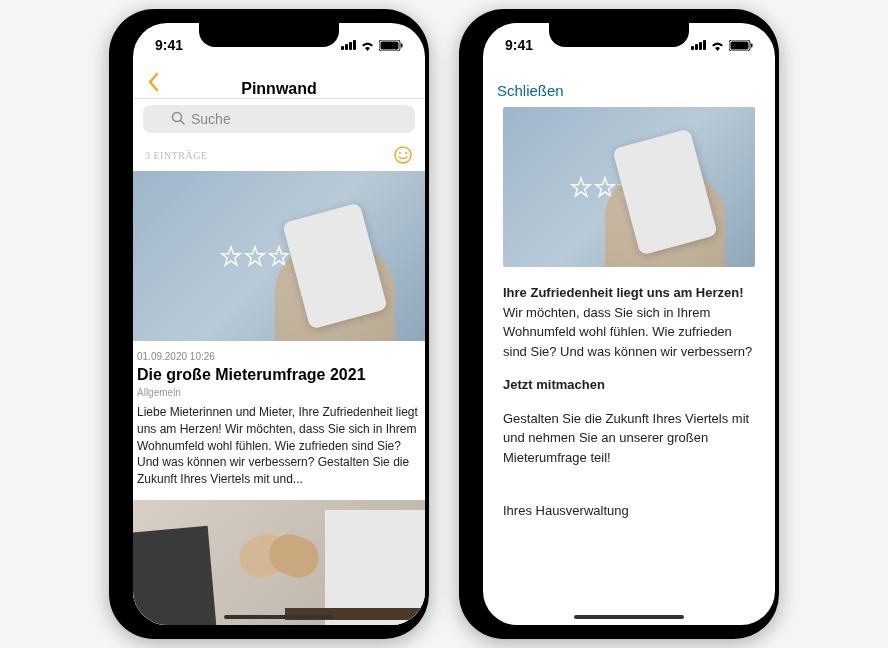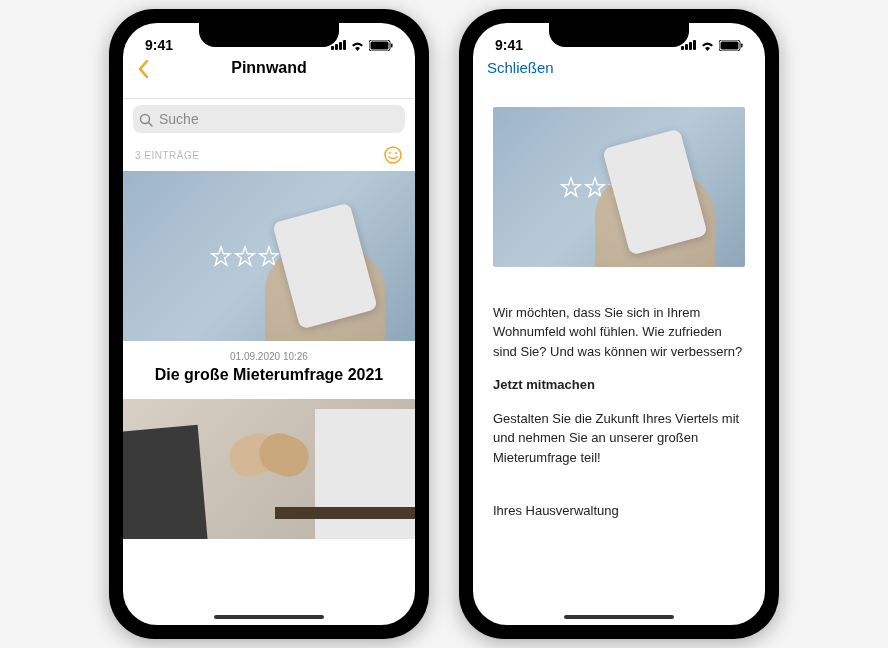--- a/index.html
+++ b/index.html
@@ -34,41 +34,42 @@
       border-radius: 0 0 16px 16px;
       z-index: 10;
     }
     .screen {
       width: 100%;
       height: 100%;
       background: #fff;
       border-radius: 34px;
       overflow: hidden;
       position: relative;
+      margin-left: 10px;
     }
     .status-bar {
       height: 36px;
       display: flex;
       justify-content: space-between;
       align-items: center;
       padding: 8px 22px 0;
       font-size: 14px;
       font-weight: 600;
     }
     .status-icons { display: flex; gap: 4px; align-items: center; }
     .signal { display: flex; gap: 1px; align-items: flex-end; }
     .signal span { width: 3px; background: #000; border-radius: 1px; }
     .signal span:nth-child(1) { height: 4px; }
     .signal span:nth-child(2) { height: 6px; }
     .signal span:nth-child(3) { height: 8px; }
     .signal span:nth-child(4) { height: 10px; }
     .nav-bar {
       height: 40px;
       display: flex;
-      align-items: flex-start;
+      align-items: flex-end;
       padding: 0 14px;
       position: relative;
       border-bottom: 0.5px solid #e0e0e0;
     }
     .back-btn {
       position: absolute;
       left: 14px;
       color: #f5a623;
       font-size: 22px;
       cursor: pointer;
@@ -81,35 +82,36 @@
     }
     .nav-close {
       color: #0369a1;
       font-size: 15px;
       cursor: pointer;
     }
     .search-container { padding: 6px 10px; }
     .search-box {
       background: #eaeaea;
       border-radius: 8px;
-      padding: 6px 6px;
-      display: flex;
-      align-items: flex-end;
+      padding: 6px 28px;
+      display: flex;
+      align-items: flex-start;
       gap: 6px;
       color: #8a8a8a;
       font-size: 14px;
     }
     .count-row {
       display: flex;
       justify-content: space-between;
       align-items: center;
       padding: 6px 12px;
       font-size: 10px;
       color: #bbb;
       letter-spacing: 0.5px;
+      font-family: Liberation Serif, serif;
     }
     .feed { overflow: hidden; }
     .card { background: #fff; }
     .card-img {
       height: 170px;
       background: linear-gradient(135deg, #9eb5c9 0%, #b8cad8 50%, #8fa7ba 100%);
       position: relative;
       display: flex;
       align-items: center;
       justify-content: center;
@@ -136,21 +138,21 @@
     .hand-overlay {
       position: absolute;
       bottom: 0;
       right: 30px;
       width: 120px;
       height: 100px;
       background: radial-gradient(ellipse at center, #d4b896 0%, #c9a87e 100%);
       border-radius: 50% 50% 0 0;
       opacity: 0.7;
     }
-    .card-body { padding: 10px 14px 12px; text-align: center; }
+    .card-body { padding: 10px 4px 12px; }
     .card-date { font-size: 10px; color: #888; margin-bottom: 4px; }
     .card-title { font-size: 16px; font-weight: 700; margin-bottom: 3px; }
     .card-cat { font-size: 10px; color: #999; margin-bottom: 6px; }
     .card-text { font-size: 12px; line-height: 1.4; color: #222; }
     .card2-img {
       height: 140px;
       background: linear-gradient(135deg, #d8d0c4 0%, #b8b0a4 100%);
       position: relative;
       overflow: hidden;
     }
@@ -283,20 +285,22 @@
                 <path d="M12 2l2.6 7.5H22l-6 4.7 2.3 7.8L12 17.3 5.7 22l2.3-7.8-6-4.7h7.4z"></path>
               </svg>
             <svg class="star" viewBox="0 0 24 24">
                 <path d="M12 2l2.6 7.5H22l-6 4.7 2.3 7.8L12 17.3 5.7 22l2.3-7.8-6-4.7h7.4z"></path>
               </svg>
           </div>
         </div>
         <div class="card-body">
           <div class="card-date">01.09.2020 10:26</div>
           <div class="card-title">Die große Mieterumfrage 2021</div>
+          <div class="card-cat">Allgemein</div>
+          <div class="card-text">Liebe Mieterinnen und Mieter, Ihre Zufriedenheit liegt uns am Herzen! Wir möchten, dass Sie sich in Ihrem Wohnumfeld wohl fühlen. Wie zufrieden sind Sie? Und was können wir verbessern? Gestalten Sie die Zukunft Ihres Viertels mit und...</div>
         </div>
       </div>
       <div class="card">
         <div class="card2-img">
           <div class="suit-left"></div>
           <div class="suit-right"></div>
           <div class="belt"></div>
           <div class="handshake">
               <div class="hs-hand left"></div>
               <div class="hs-hand right"></div>
@@ -349,21 +353,21 @@
         <svg class="star" viewBox="0 0 24 24">
             <path d="M12 2l2.6 7.5H22l-6 4.7 2.3 7.8L12 17.3 5.7 22l2.3-7.8-6-4.7h7.4z"></path>
           </svg>
         <svg class="star" viewBox="0 0 24 24">
             <path d="M12 2l2.6 7.5H22l-6 4.7 2.3 7.8L12 17.3 5.7 22l2.3-7.8-6-4.7h7.4z"></path>
           </svg>
       </div>
     </div>
     <div class="detail-content">
       <div class="para">
-        <br>
+        <span class="bold">Ihre Zufriedenheit liegt uns am Herzen!</span><br>
         <span>Wir möchten, dass Sie sich in Ihrem Wohnumfeld wohl fühlen. Wie zufrieden sind Sie? Und was können wir verbessern?</span>
       </div>
       <div class="para bold">Jetzt mitmachen</div>
       <div class="para">Gestalten Sie die Zukunft Ihres Viertels mit und nehmen Sie an unserer großen Mieterumfrage teil!</div>
       <div>
         <br>
         <span>Ihres Hausverwaltung</span>
       </div>
     </div>
     <div class="home-indicator"></div>

